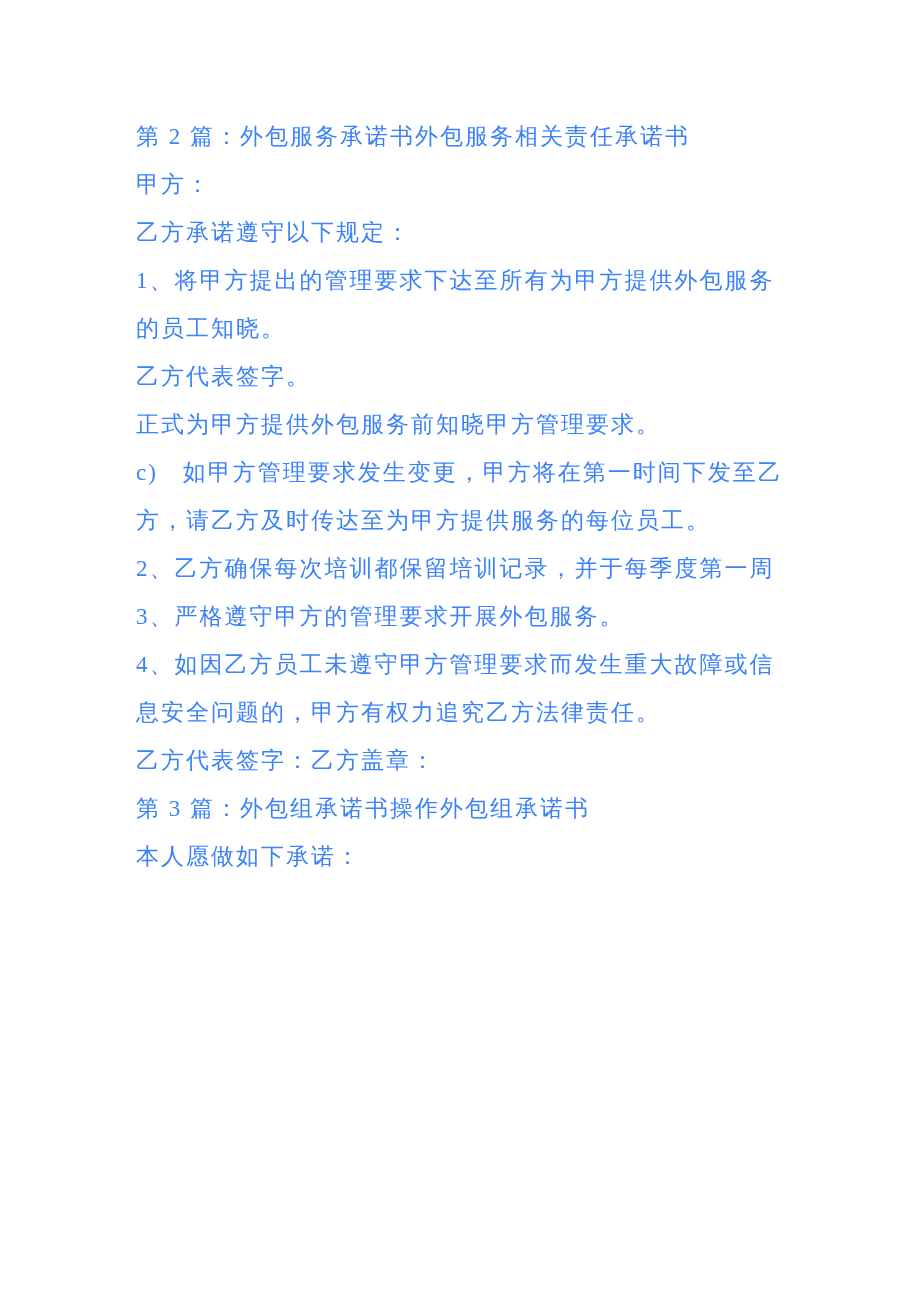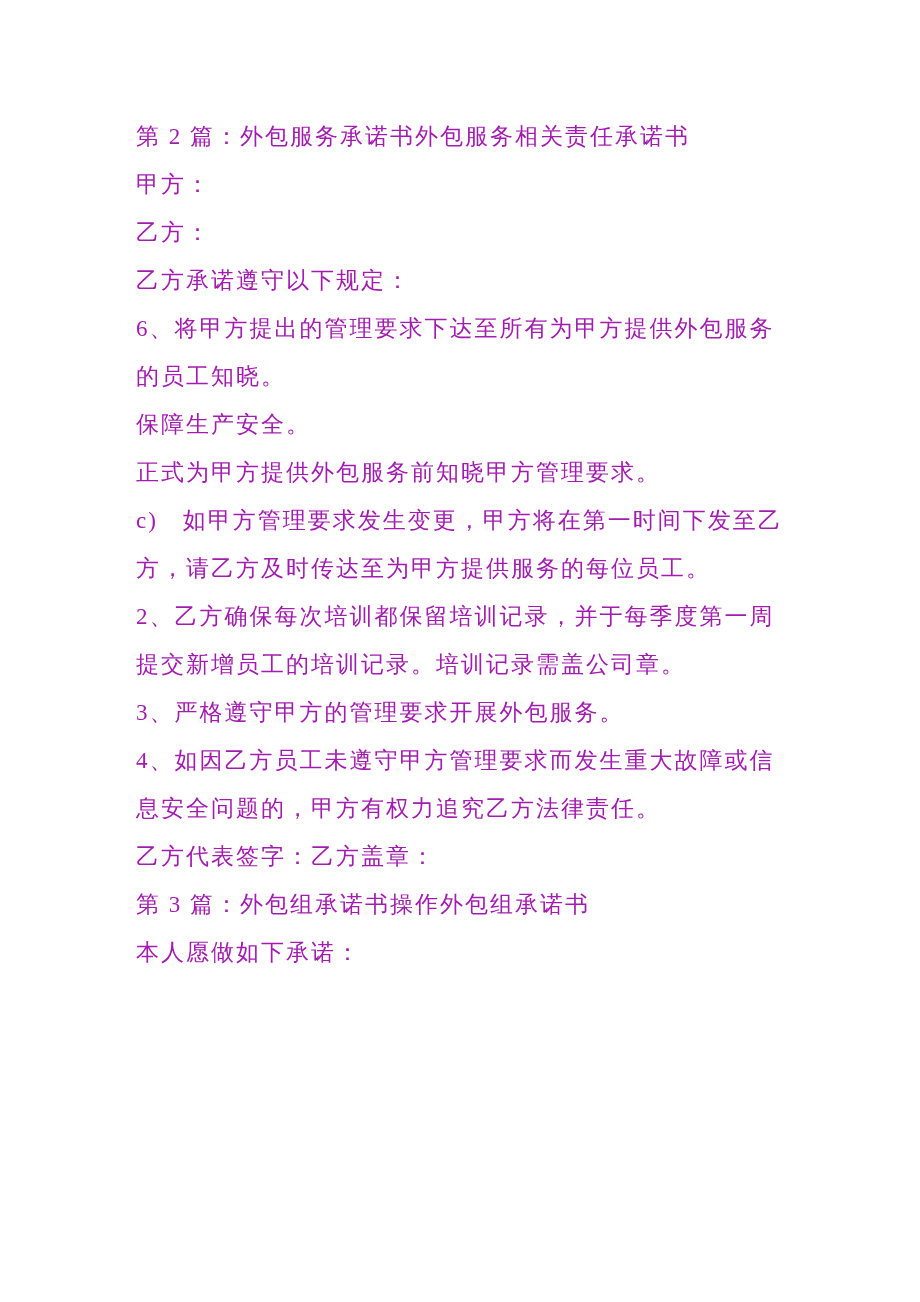--- a/index.html
+++ b/index.html
@@ -10,45 +10,43 @@
   .page {
     position: relative;
     width: 920px;
     height: 1302px;
     background: #ffffff;
     box-sizing: border-box;
     padding: 113px 130px 0 136px;
     font-family: "Liberation Serif", "DejaVu Serif", serif;
     font-size: 23px;
     font-weight: 400;
-    color: #a21caf;
+    color: #3b82f6;
     overflow: hidden;
   }
   .doc-line {
     height: 48px;
     line-height: 48px;
     letter-spacing: 2px;
     white-space: pre;
   }
 </style>
 </head>
 <body>
 
 <div class="page">
   <div class="doc-line">第 2 篇：外包服务承诺书外包服务相关责任承诺书</div>
   <div class="doc-line">甲方：</div>
-  <div class="doc-line">乙方：</div>
   <div class="doc-line">乙方承诺遵守以下规定：</div>
-  <div class="doc-line">6、将甲方提出的管理要求下达至所有为甲方提供外包服务</div>
+  <div class="doc-line">1、将甲方提出的管理要求下达至所有为甲方提供外包服务</div>
   <div class="doc-line">的员工知晓。</div>
-  <div class="doc-line">保障生产安全。</div>
+  <div class="doc-line">乙方代表签字。</div>
   <div class="doc-line">正式为甲方提供外包服务前知晓甲方管理要求。</div>
   <div class="doc-line">c)　如甲方管理要求发生变更，甲方将在第一时间下发至乙</div>
   <div class="doc-line">方，请乙方及时传达至为甲方提供服务的每位员工。</div>
   <div class="doc-line">2、乙方确保每次培训都保留培训记录，并于每季度第一周</div>
-  <div class="doc-line">提交新增员工的培训记录。培训记录需盖公司章。</div>
   <div class="doc-line">3、严格遵守甲方的管理要求开展外包服务。</div>
   <div class="doc-line">4、如因乙方员工未遵守甲方管理要求而发生重大故障或信</div>
   <div class="doc-line">息安全问题的，甲方有权力追究乙方法律责任。</div>
   <div class="doc-line">乙方代表签字：乙方盖章：</div>
   <div class="doc-line">第 3 篇：外包组承诺书操作外包组承诺书</div>
   <div class="doc-line">本人愿做如下承诺：</div>
 </div>
 
 </body></html>

